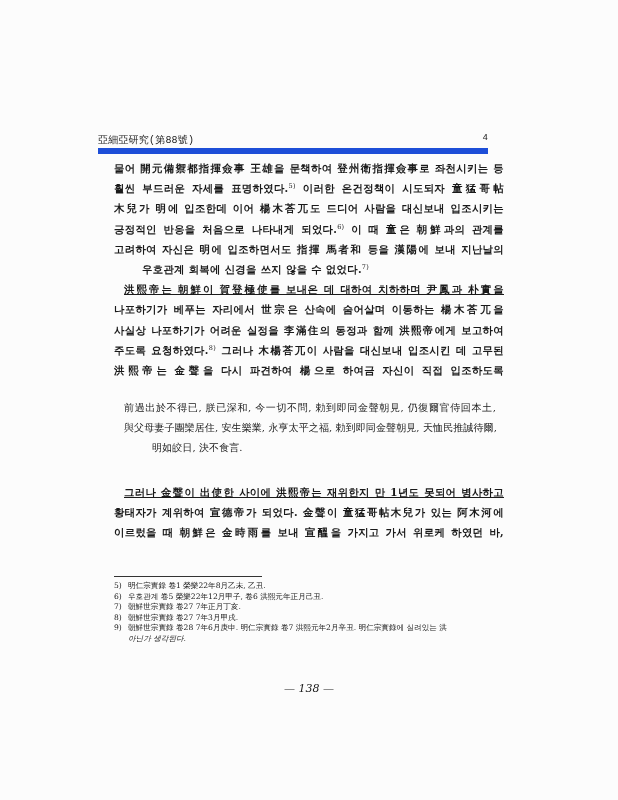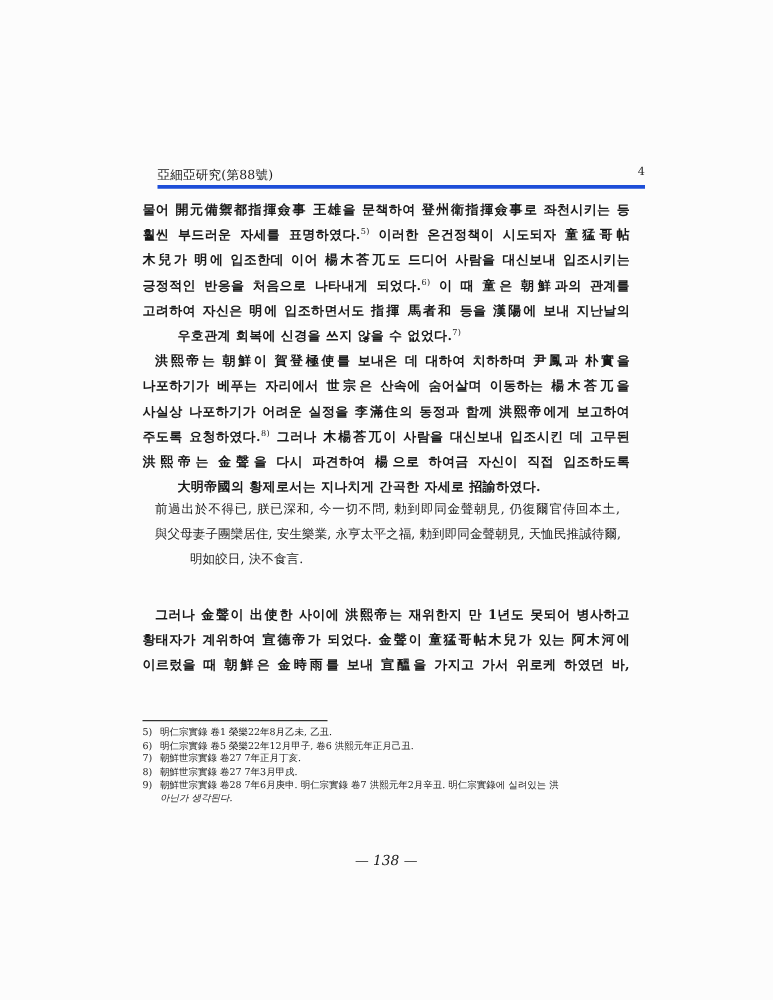--- a/index.html
+++ b/index.html
@@ -16,26 +16,27 @@
       color: #1a1a1a;
     }
     .page {
       position: absolute;
       left: 0; top: 0;
       width: 618px; height: 800px;
       background: #fcfcfc;
     }
     .running-head {
       position: absolute;
-      left: 126px;
+      left: 98px;
       top: 132px;
       width: 390px;
       height: 16px;
-      border-bottom: 3px solid #1d4ed8;
+      border-bottom: 6px solid #1d4ed8;
       font-size: 10px;
+      font-family: Liberation Mono, monospace;
     }
     .running-head .journal {
       position: absolute;
       left: 0; top: 1px;
       letter-spacing: 0.2px;
     }
     .running-head .folio {
       position: absolute;
       right: 0; top: 1px;
       font-size: 9px;
@@ -56,20 +57,21 @@
       text-align-last: justify;
       font-weight: bold;
       letter-spacing: 0.3px;
     }
     .line.last {
       text-align-last: left;
       margin-left: 28px;
     }
     .line.indent {
       padding-left: 10px;
+      text-decoration: underline;
     }
     sup {
       font-size: 6.5px;
       vertical-align: 4px;
       line-height: 0;
       font-weight: normal;
     }
     .quote {
       position: absolute;
       left: 124px;
@@ -149,40 +151,39 @@
     <span class="line">木兒가 明에 입조한데 이어 楊木荅兀도 드디어 사람을 대신보내 입조시키는</span>
     <span class="line"><span>긍정적인 반응을 처음으로 나타내게 되었다.</span><sup>6)</sup> <span>이 때 童은 朝鮮과의 관계를</span></span>
     <span class="line">고려하여 자신은 明에 입조하면서도 指揮 馬者和 등을 漢陽에 보내 지난날의</span>
     <span class="line last"><span>우호관계 회복에 신경을 쓰지 않을 수 없었다.</span><sup>7)</sup></span>
 
     <span class="line indent">洪熙帝는 朝鮮이 賀登極使를 보내온 데 대하여 치하하며 尹鳳과 朴實을</span>
     <span class="line">나포하기가 베푸는 자리에서 世宗은 산속에 숨어살며 이동하는 楊木荅兀을</span>
     <span class="line">사실상 나포하기가 어려운 실정을 李滿住의 동정과 함께 洪熙帝에게 보고하여</span>
     <span class="line"><span>주도록 요청하였다.</span><sup>8)</sup> <span>그러나 木楊荅兀이 사람을 대신보내 입조시킨 데 고무된</span></span>
     <span class="line">洪熙帝는 金聲을 다시 파견하여 楊으로 하여금 자신이 직접 입조하도록</span>
-    <span class="line last">大明帝國의 황제로서는 지나치게 간곡한 자세로 招諭하였다.</span>
   </div>
 
   <div class="quote">
     <span class="line">前過出於不得已, 朕已深和, 今一切不問, 勅到即同金聲朝見, 仍復爾官侍回本土,</span>
     <span class="line">與父母妻子團欒居住, 安生樂業, 永亨太平之福, 勅到即同金聲朝見, 天恤民推誠待爾,</span>
     <span class="line last">明如皎日, 決不食言.</span>
   </div>
 
   <div class="para2">
     <span class="line indent">그러나 金聲이 出使한 사이에 洪熙帝는 재위한지 만 1년도 못되어 병사하고</span>
     <span class="line">황태자가 계위하여 宣德帝가 되었다. 金聲이 童猛哥帖木兒가 있는 阿木河에</span>
     <span class="line">이르렀을 때 朝鮮은 金時雨를 보내 宣醞을 가지고 가서 위로케 하였던 바,</span>
   </div>
 
   <div class="fn-rule"></div>
 
   <div class="footnotes">
     <span class="fn"><span class="num">5)</span><span>明仁宗實錄  卷1  榮樂22年8月乙未, 乙丑.</span></span>
-    <span class="fn"><span class="num">6)</span><span>明仁宗實錄  卷5  榮樂22年12月甲子,  卷6  洪熙元年正月己丑.</span></span>
+    <span class="fn"><span class="num">6)</span><span>우호관계  卷5  榮樂22年12月甲子,  卷6  洪熙元年正月己丑.</span></span>
     <span class="fn"><span class="num">7)</span><span>朝鮮世宗實錄  卷27  7年正月丁亥.</span></span>
     <span class="fn"><span class="num">8)</span><span>朝鮮世宗實錄  卷27  7年3月甲戌.</span></span>
     <span class="fn"><span class="num">9)</span><span>朝鮮世宗實錄  卷28  7年6月庚申.  明仁宗實錄  卷7  洪熙元年2月辛丑.  明仁宗實錄에  실려있는  洪</span></span>
     <span class="fn cont last">아닌가 생각된다.</span>
   </div>
 
   <div class="page-number">— 138 —</div>
 </div>
 
 </body></html>

